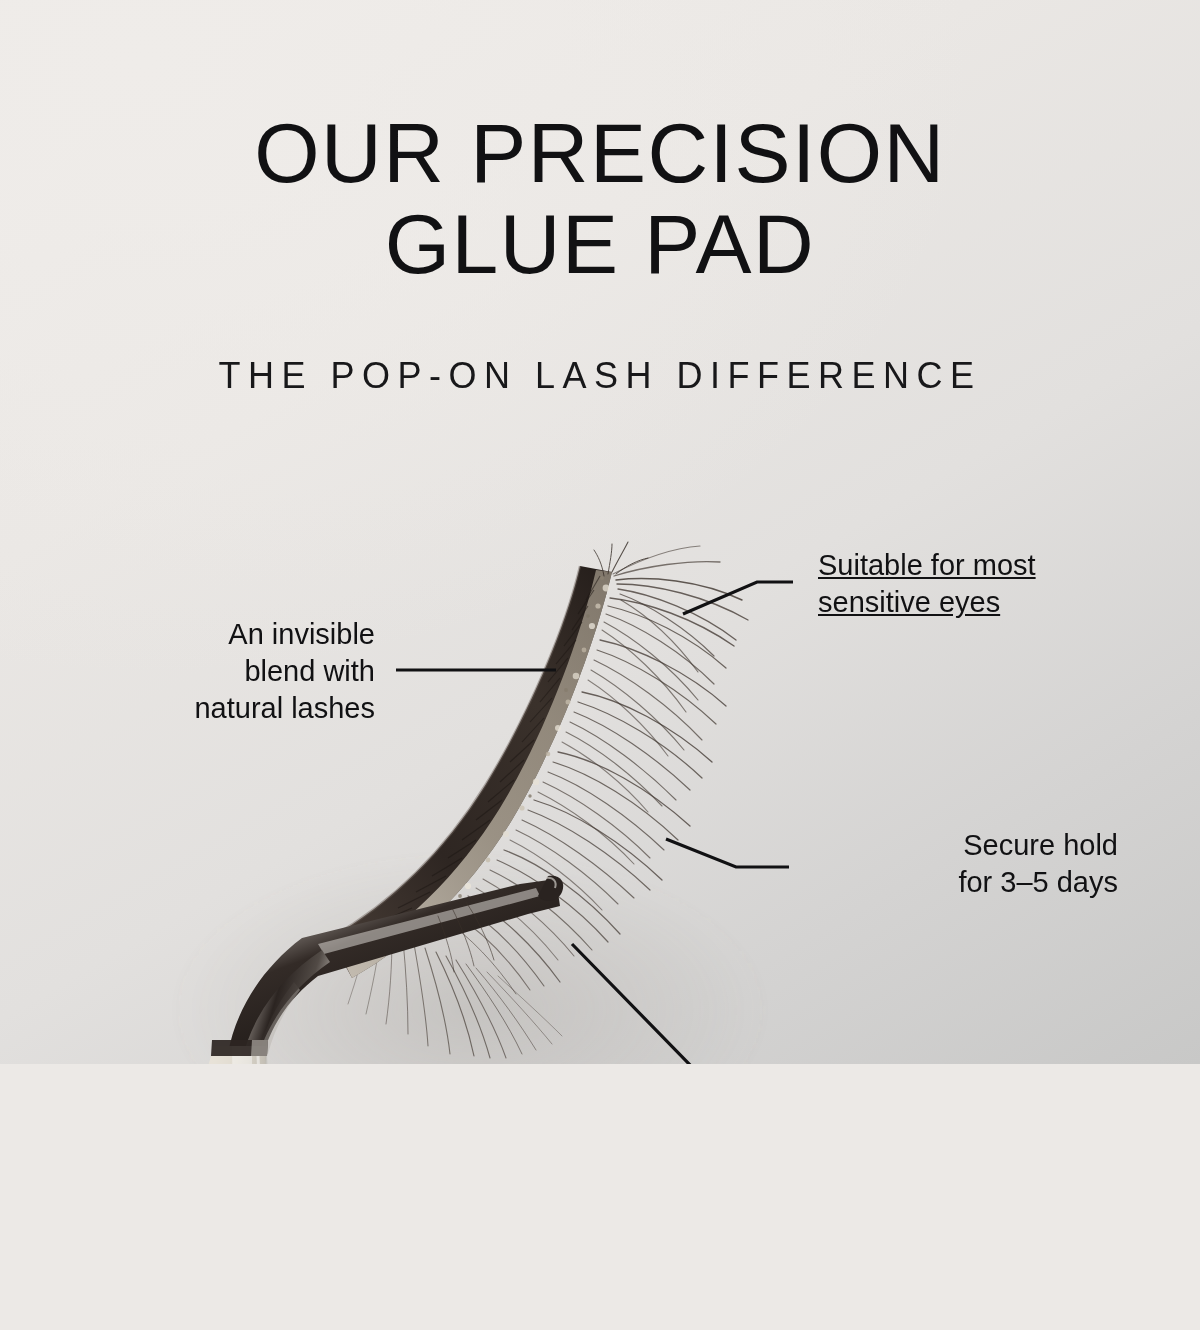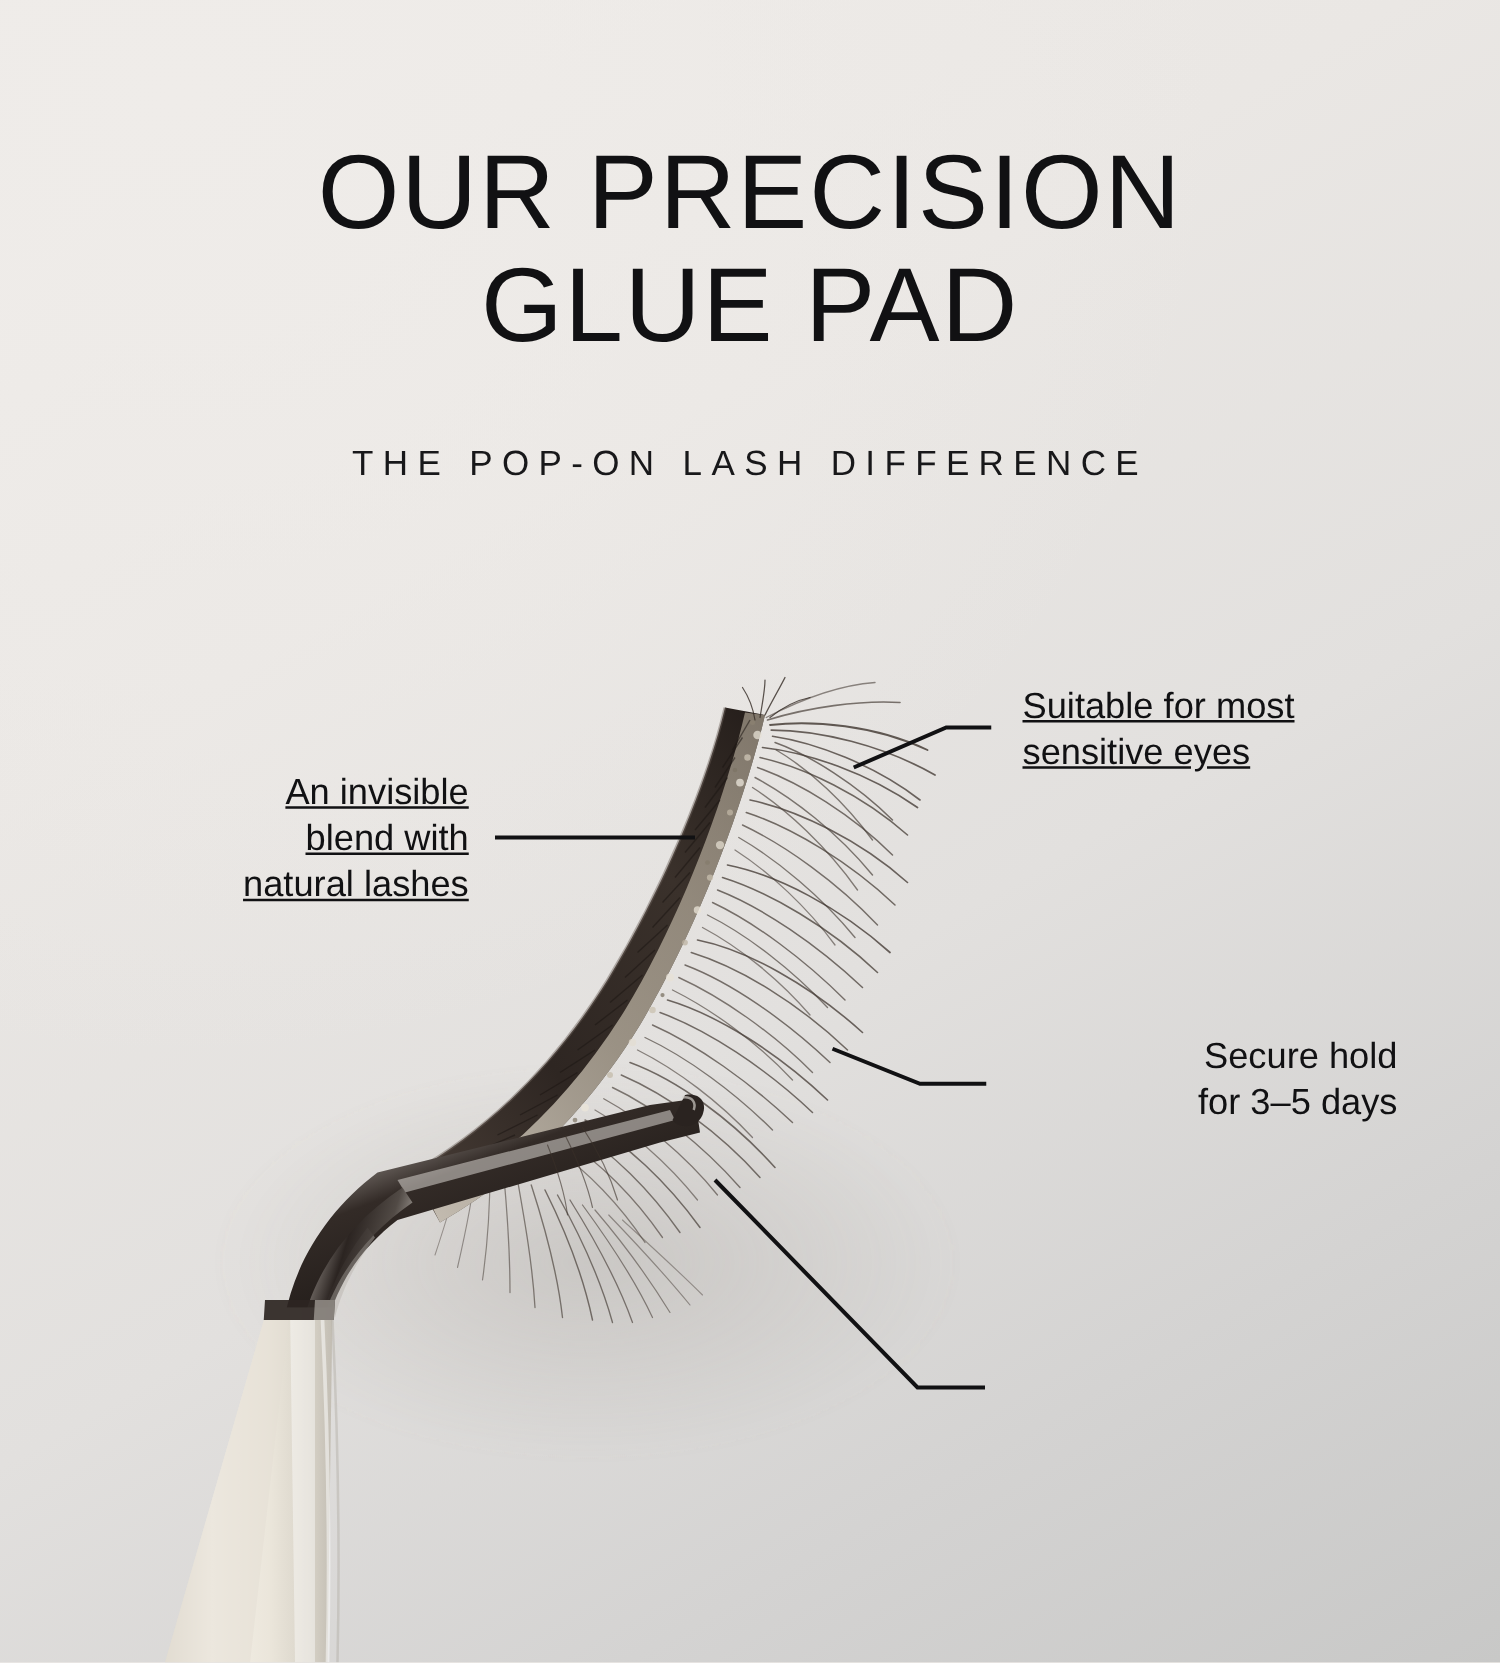--- a/index.html
+++ b/index.html
@@ -9,21 +9,21 @@
   body {
     width: 1200px;
     height: 1330px;
     font-family: "Liberation Sans", sans-serif;
     background: #ece9e6;
     overflow: hidden;
   }
   #stage {
     position: relative;
     width: 1200px;
-    height: 1330px;
+    height: 1064px;
     overflow: hidden;
     background:
       radial-gradient(120% 100% at 12% 6%, #efece9 0%, rgba(239,236,233,0) 58%),
       linear-gradient(150deg, #eeebe8 0%, #eae7e4 32%, #e2e0de 58%, #d4d3d2 80%, #c8c8c7 100%);
   }
 
   
   #title {
     position: absolute;
     top: 108px;
@@ -36,37 +36,37 @@
     letter-spacing: 1.5px;
     color: #111113;
     white-space: pre-line;
   }
   #subtitle {
     position: absolute;
     top: 355px;
     left: 0;
     width: 1200px;
     text-align: center;
-    font-size: 28px;
+    font-size: 36px;
     font-weight: 400;
     letter-spacing: 7.5px;
     color: #18181a;
   }
 
   
   .callout {
     position: absolute;
     font-size: 29px;
     line-height: 1.28;
     color: #111113;
     white-space: pre-line;
     font-weight: 400;
   }
   .callout.right { text-align: left; }
-  .callout.left  { text-align: right; text-decoration: underline; }
+  .callout.left  { text-align: right; }
 
   #callout-sensitive  { left: 818px; top: 547px; width: 330px; text-decoration: underline; }
   #callout-blend      { left: 90px;  top: 616px; width: 285px; }
   #callout-secure     { left: 818px; top: 827px; width: 300px; text-align: right; }
   #callout-waterproof { left: 818px; top: 1088px; width: 300px; }
 
   
   #photo, #leaders {
     position: absolute;
     left: 0;

